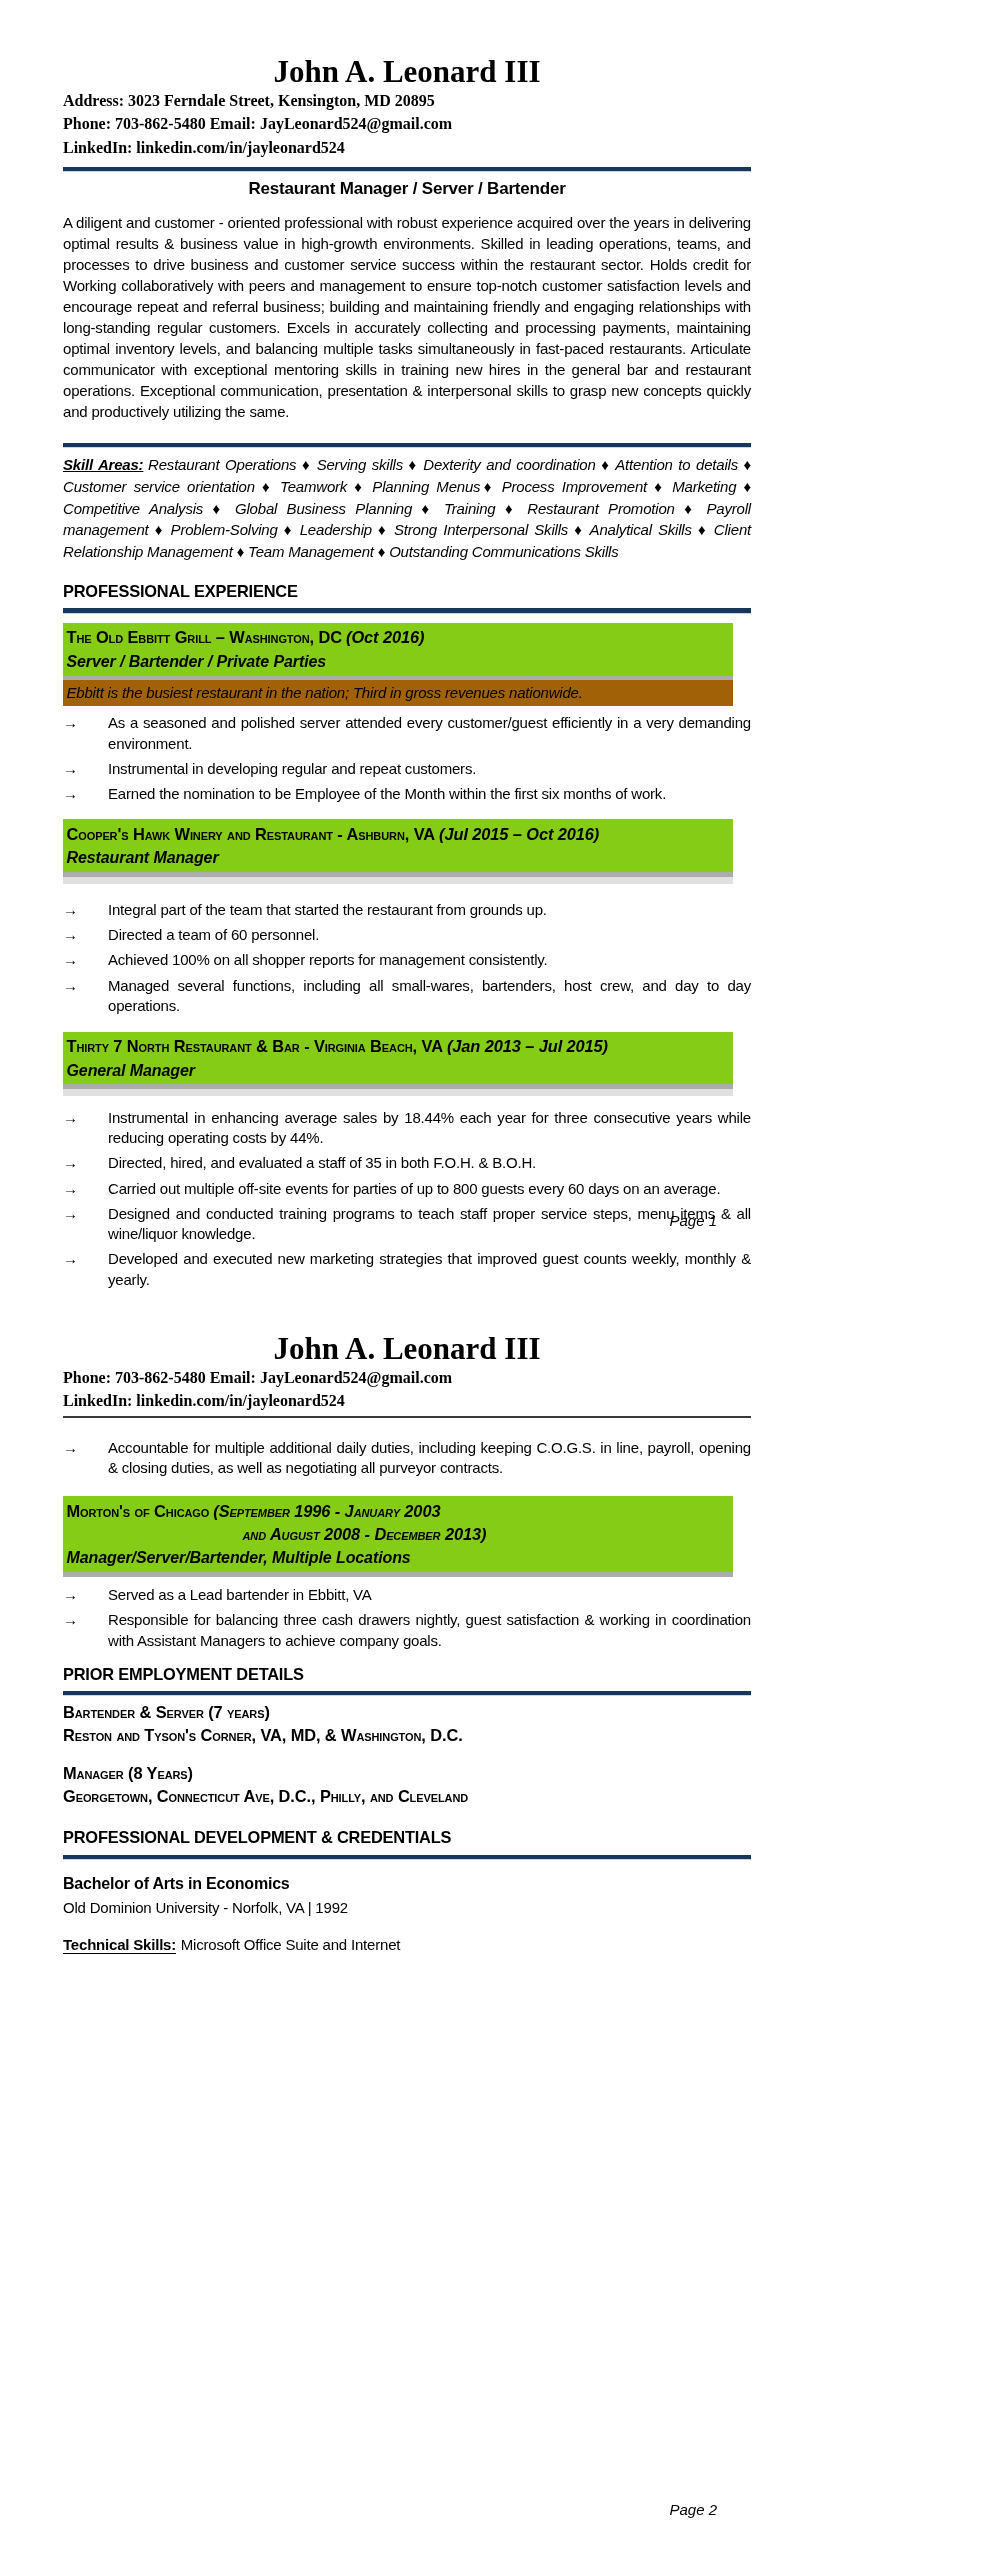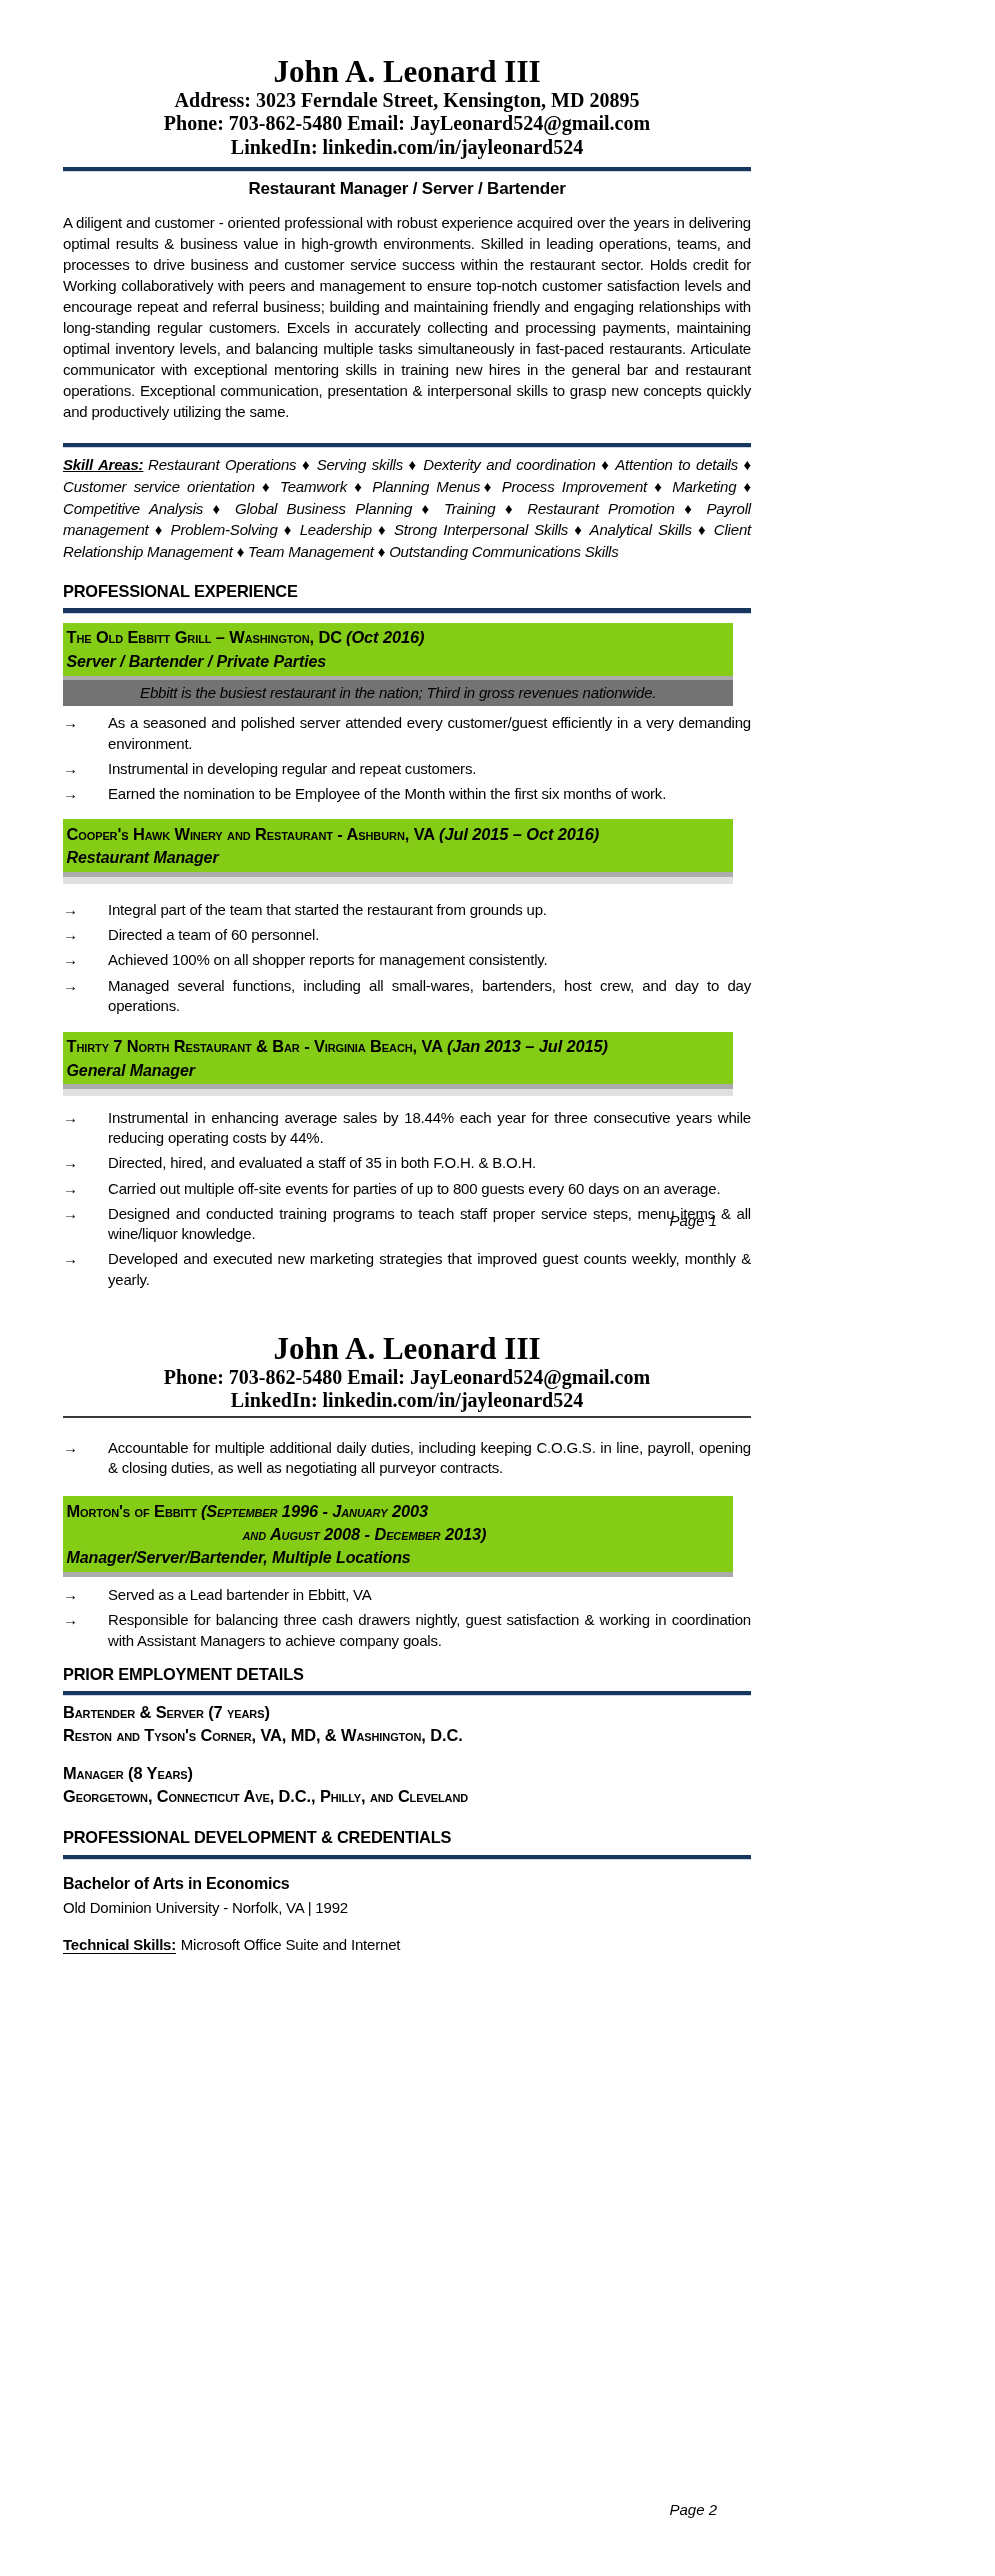--- a/index.html
+++ b/index.html
@@ -4,22 +4,22 @@
 <style>
   html,body{margin:0;padding:0;background:#ffffff;}
   body{width:995px;height:2576px;font-family:"Liberation Sans",sans-serif;color:#000;
        -webkit-font-smoothing:antialiased;}
   .page{position:relative;width:814px;height:1288px;box-sizing:border-box;
         padding:0 63px;overflow:hidden;background:#fff;}
   
   .resume-name{font-family:"Liberation Serif",serif;font-weight:bold;font-size:31px;
                line-height:34px;text-align:center;margin:55px 0 0 0;}
   .page2 .resume-name{margin-top:44px;}
-  .contact-line{font-family:"Liberation Serif",serif;font-weight:bold;font-size:20px;
-                line-height:23.4px;text-align:center;}
+  .contact-line{font-family:"Liberation Serif",serif;font-weight:bold;font-size:16px;
+                line-height:23.4px;text-align:left;}
   .rule-navy{height:4.1px;background:#17365D;border-bottom:1.2px solid #C9D6E8;margin-top:7.6px;}
   .rule-thin{height:1.2px;background:#3A3A3A;margin-top:3.5px;}
   .doc-title{font-size:17px;font-weight:bold;text-align:center;line-height:23.4px;margin-top:5.3px;
              letter-spacing:-0.2px;}
   
   .summary{font-size:15px;line-height:21px;text-align:justify;margin-top:11.7px;letter-spacing:-0.2px;}
   .skills{font-size:15px;line-height:21.7px;text-align:justify;font-style:italic;margin-top:5.9px;
           letter-spacing:-0.2px;}
   .skills .label{font-weight:bold;text-decoration:underline;margin-right:4.7px;}
   .section-head{font-size:16.4px;font-weight:bold;text-align:left;line-height:23.4px;
@@ -30,22 +30,22 @@
   .job-block{margin-top:15px;}
   .job-head{background:#84cc16;margin-right:17.6px;padding:3.5px 5.9px 2.3px 3.5px;}
   .job-company{font-size:16.4px;line-height:23.4px;font-weight:bold;font-variant:small-caps;
                letter-spacing:-0.1px;}
   .job-dates{font-style:italic;font-variant:normal;margin-left:4.1px;}
   .job-dates.sc{font-variant:small-caps;margin-left:4.1px;margin-top:34px;}
   .job-dates2{display:block;font-weight:bold;font-style:italic;font-variant:small-caps;
               margin-left:176px;}
   .job-role{font-size:16px;line-height:23.4px;font-weight:bold;font-style:italic;letter-spacing:-0.1px;}
   .job-band{height:4.7px;background:#ACACAC;margin-right:17.6px;}
-  .job-tagline{background:#737373;margin-right:17.6px;font-style:italic;font-size:15px;
-               line-height:23.4px;padding:1.2px 3.5px;letter-spacing:-0.2px;text-align:center;}
+  .job-tagline{background:#a16207;margin-right:17.6px;font-style:italic;font-size:15px;
+               line-height:23.4px;padding:1.2px 3.5px;letter-spacing:-0.2px;}
   .job-strip{height:7px;background:#E0E0E0;margin-right:17.6px;}
   
   .bullets{margin-top:7px;}
   .bullets.gap{margin-top:16.4px;}
   .bullet{display:flex;font-size:15px;line-height:20.5px;margin-bottom:4.7px;letter-spacing:-0.2px;}
   .bullet .arrow{flex:0 0 45px;}
   .bullet .btext{flex:1;text-align:justify;}
   
   .lead-bullets{margin-top:20px;}
   .prior-head{margin-top:11.7px;}
@@ -181,21 +181,21 @@
 
   <div class="bullets lead-bullets">
     <div class="bullet">
         <span class="arrow">→</span>
         <span class="btext">Accountable for multiple additional daily duties, including keeping C.O.G.S. in line, payroll, opening &amp; closing duties, as well as negotiating all purveyor contracts.</span>
       </div>
   </div>
 
   <div class="job-block" style="margin-top:17.6px;">
     <div class="job-head">
-      <div class="job-company"><span>Morton's of Ebbitt</span><span class="job-dates sc">(September 1996 - January 2003</span><span class="job-dates2">and August 2008 - December 2013)</span></div>
+      <div class="job-company"><span>Morton's of Chicago</span><span class="job-dates sc">(September 1996 - January 2003</span><span class="job-dates2">and August 2008 - December 2013)</span></div>
       <div class="job-role">Manager/Server/Bartender, Multiple Locations</div>
     </div>
     <div class="job-band"></div>
     <div class="bullets" style="margin-top:8.2px;">
       <div class="bullet">
           <span class="arrow">→</span>
           <span class="btext">Served as a Lead bartender in Ebbitt, VA</span>
         </div>
       <div class="bullet">
           <span class="arrow">→</span>

